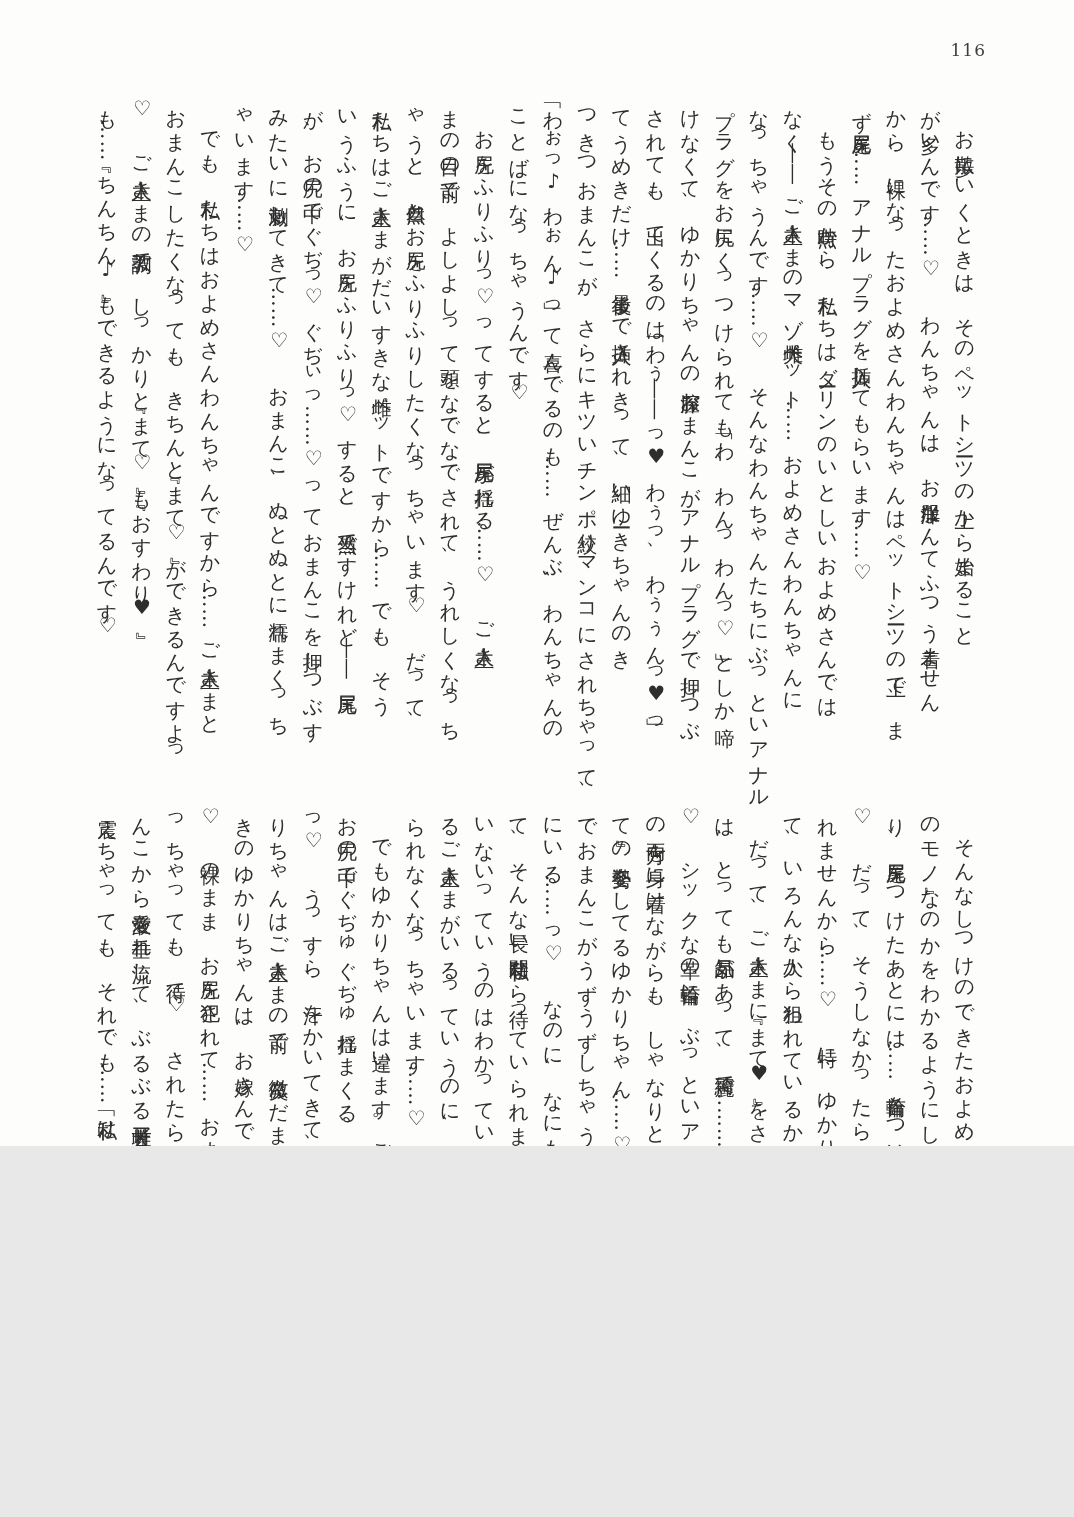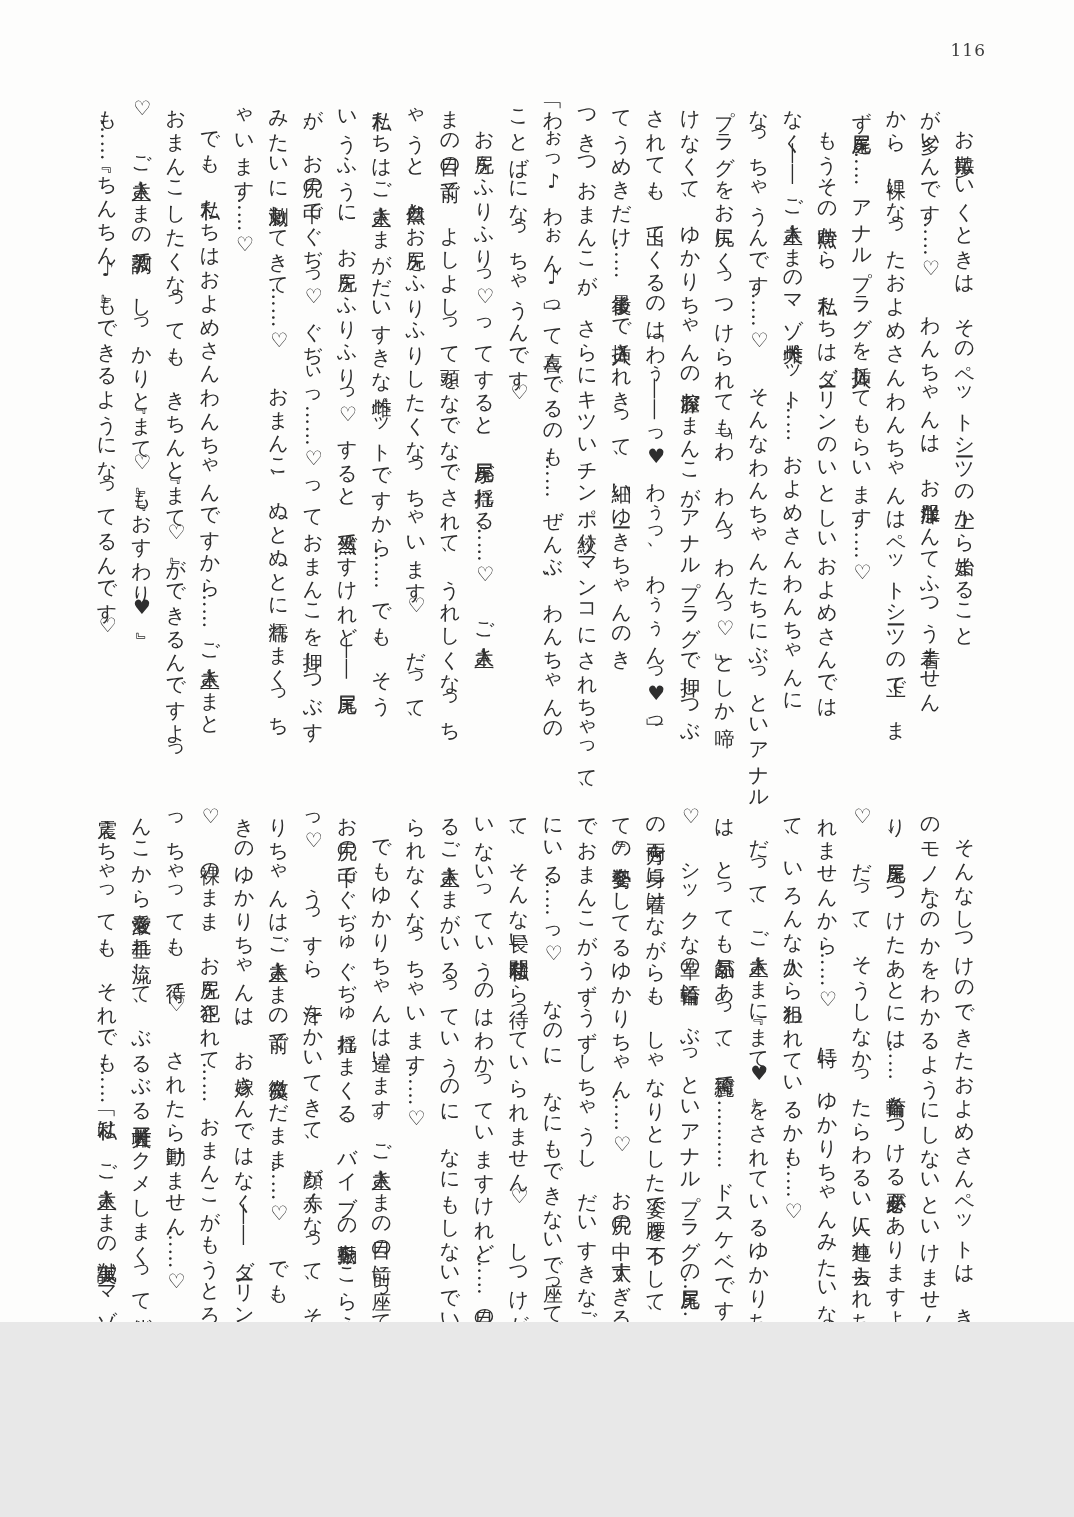--- a/index.html
+++ b/index.html
@@ -3,21 +3,21 @@
 <meta charset="utf-8">
 <style>
   html, body {
     margin: 0;
     padding: 0;
     background: #e8e8e8;
   }
   .page {
     position: relative;
     width: 1074px;
-    height: 1322px;
+    height: 1146px;
     background: #fdfdfc;
     overflow: hidden;
     font-family: "DejaVu Serif", "Liberation Serif", serif;
     color: #2e2e2e;
   }
   .page-number {
     position: absolute;
     top: 40px;
     right: 88px;
     font-size: 17px;

